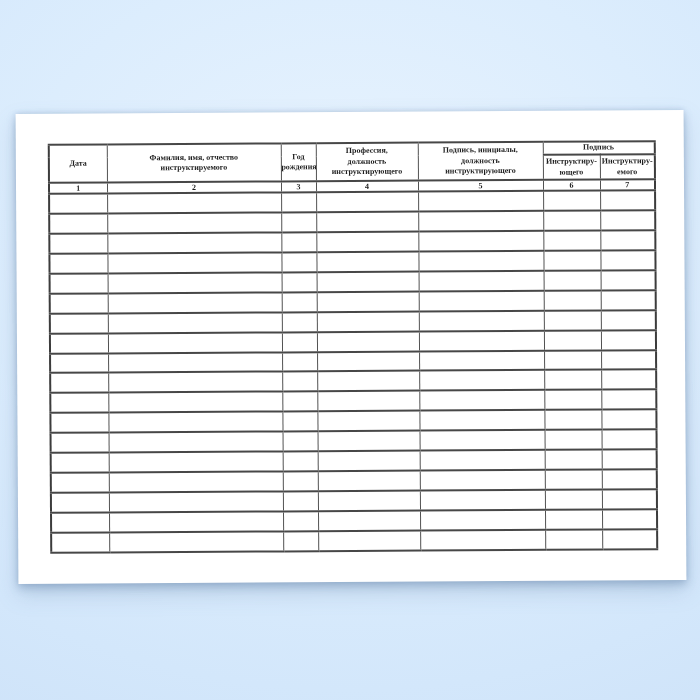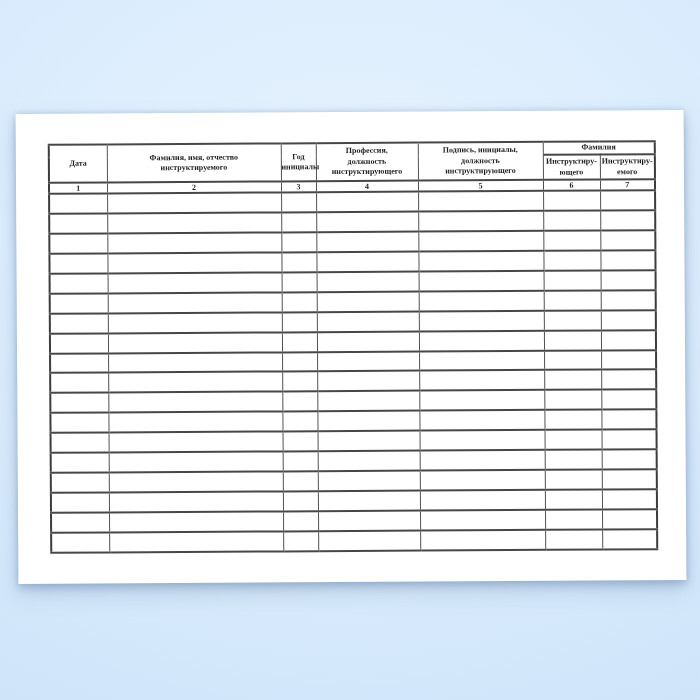--- a/index.html
+++ b/index.html
@@ -91,28 +91,28 @@
         <col class="c5">
           <col class="c6">
           <col class="c7">
       </colgroup>
       <thead>
         <tr class="group-row">
           <th rowspan="2">Дата</th>
           <th rowspan="2">Фамилия, имя, отчество
 инструктируемого</th>
           <th rowspan="2">Год
-инициалы</th>
+рождения</th>
           <th rowspan="2">Профессия,
 должность
 инструктирующего</th>
           <th rowspan="2">Подпись, инициалы,
 должность
 инструктирующего</th>
-          <th colspan="2">Фамилия</th>
+          <th colspan="2">Подпись</th>
         </tr>
         <tr class="sub-row">
           <th>Инструктиру-
 ющего</th>
           <th>Инструктиру-
 емого</th>
         </tr>
         <tr class="num-row">
           <td>1</td>
           <td>2</td>

